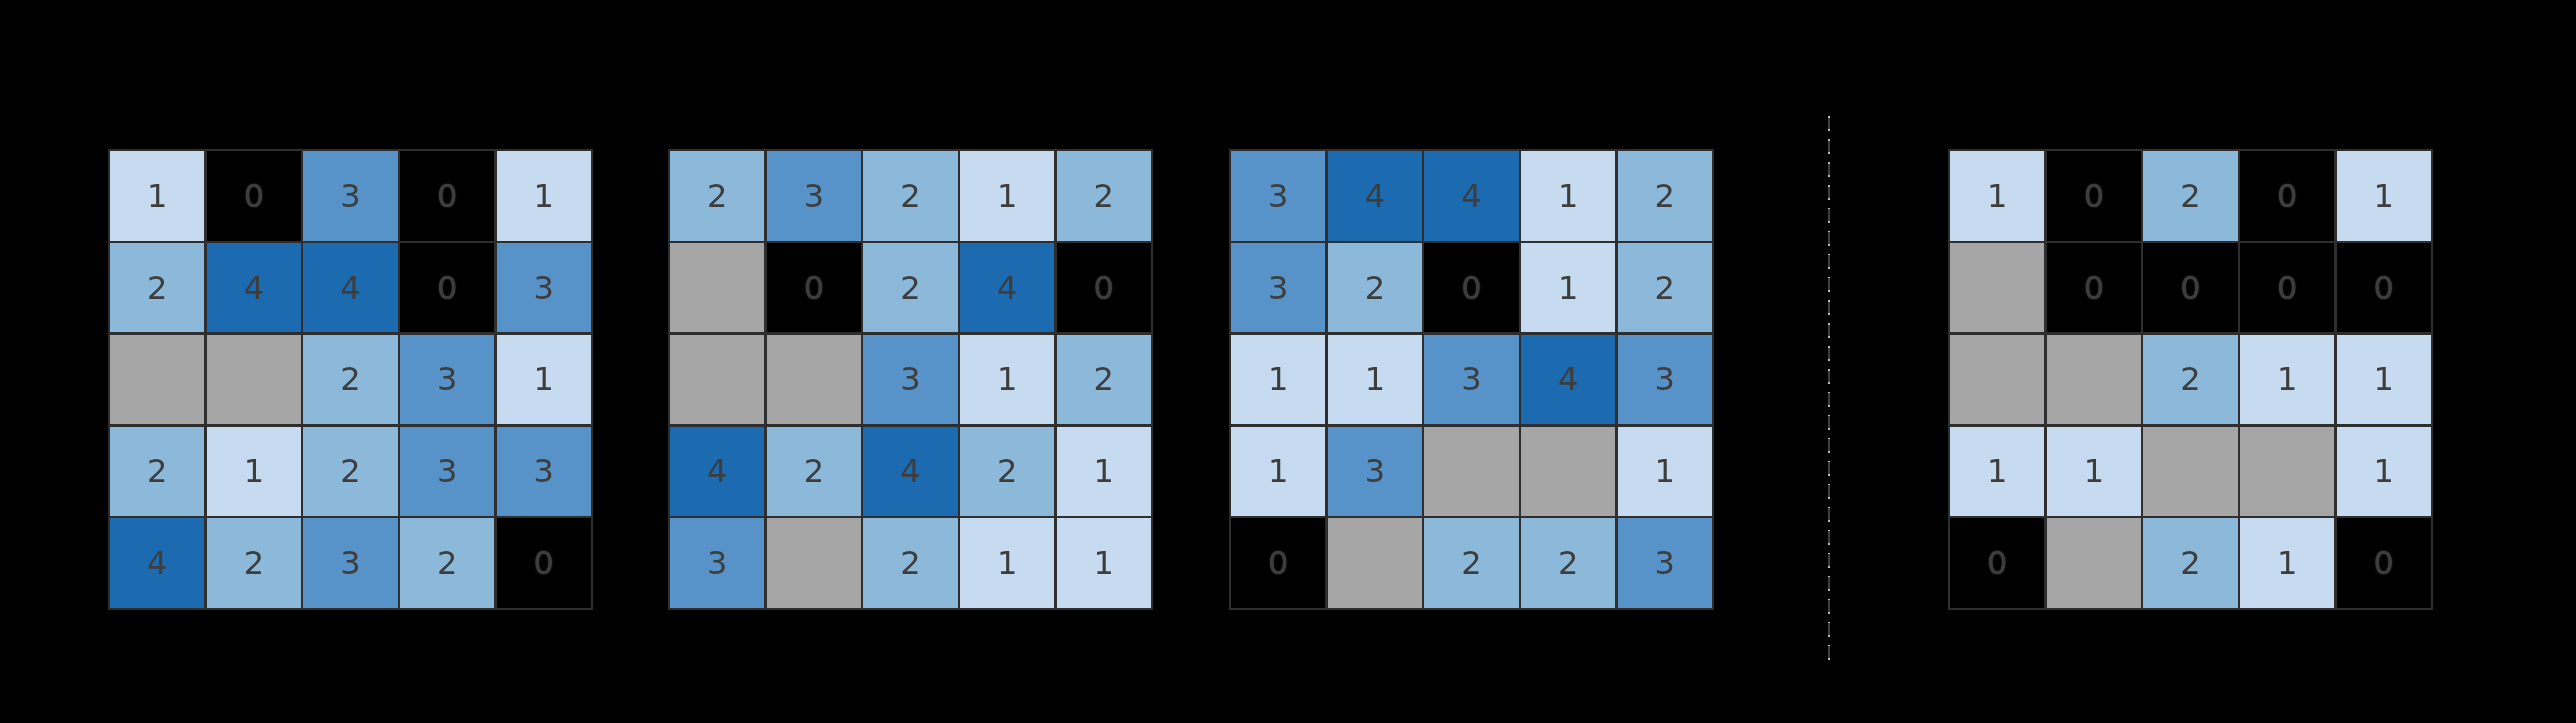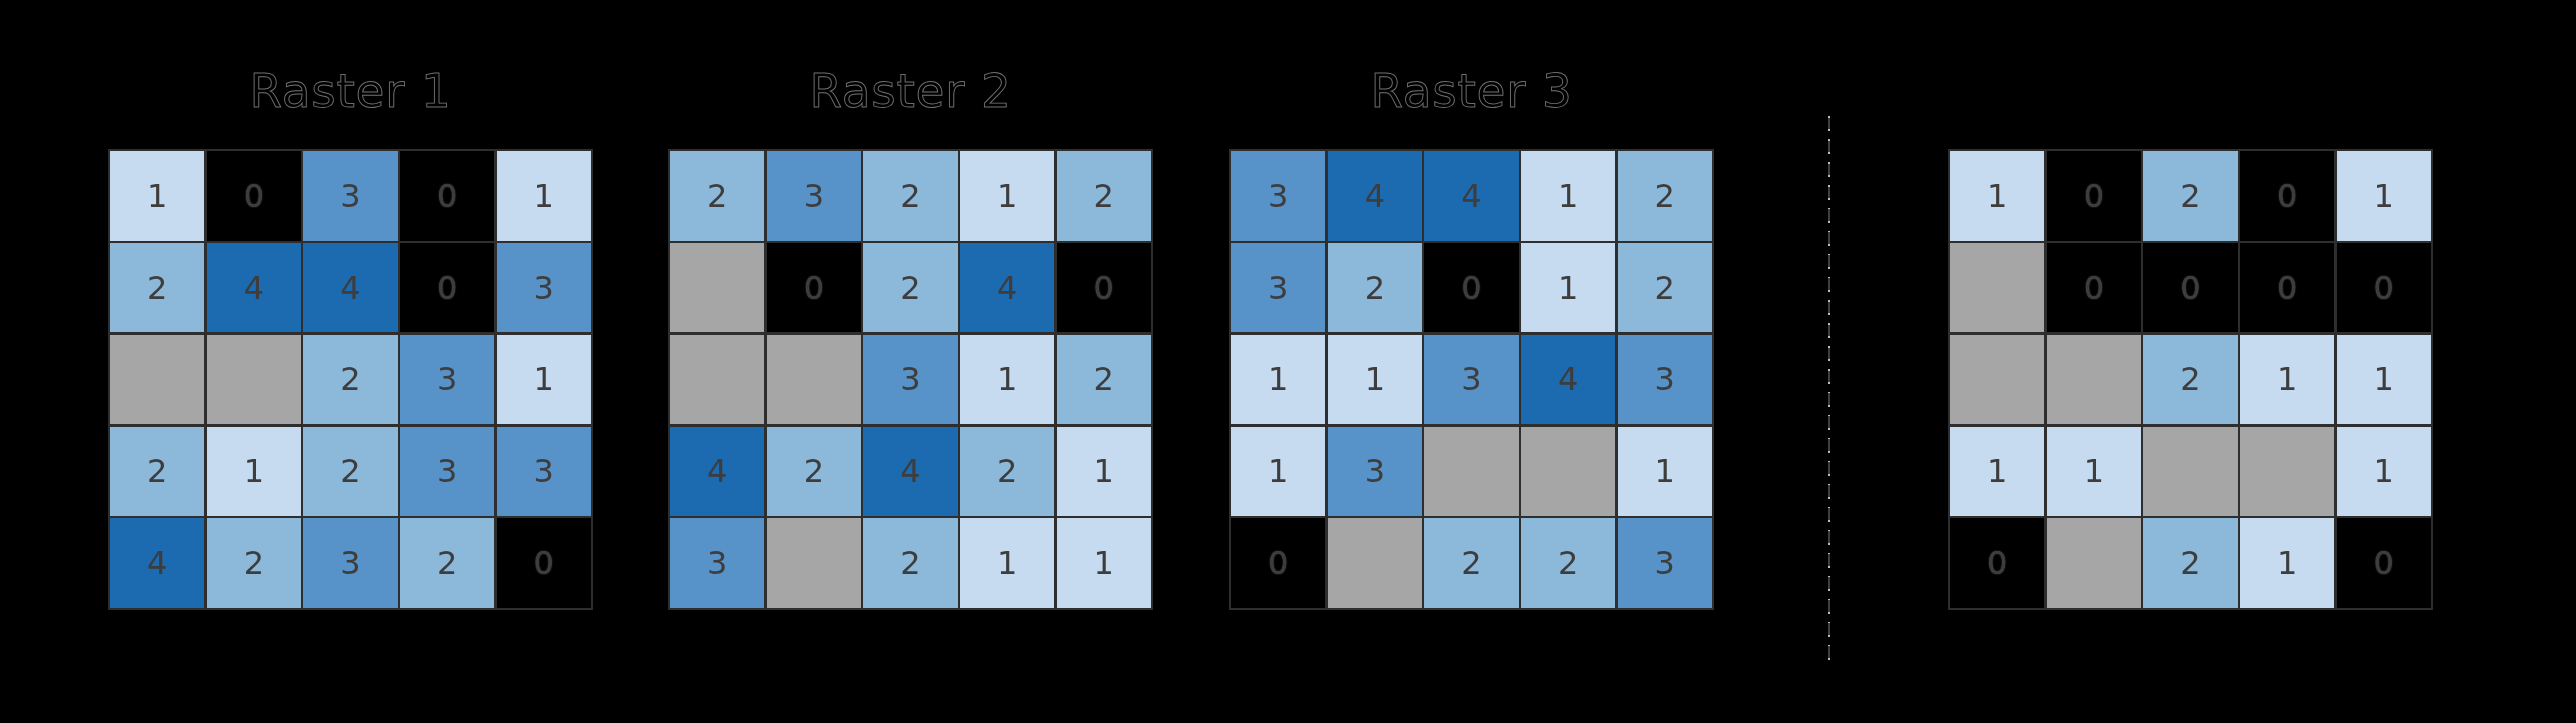--- a/index.html
+++ b/index.html
@@ -59,21 +59,20 @@
     top: 116px;
     width: 2.2px;
     height: 549px;
   }
 </style>
 </head>
 <body style="background: rgb(0, 0, 0);">
 
 <div class="figure">
 
-  <div class="panel-title" style="left: 108px; color: rgb(0, 0, 0);">Raster 1</div>
   <div class="grid" style="left: 108px; background: rgb(46, 46, 46); border-color: rgb(46, 46, 46);">
       <div class="cell" style="background: rgb(198, 219, 239); color: rgb(61, 61, 61);">1</div>
       <div class="cell zero" style="background: rgb(0, 0, 0); color: rgb(61, 61, 61);">0</div>
       <div class="cell" style="background: rgb(87, 147, 200); color: rgb(61, 61, 61);">3</div>
       <div class="cell zero" style="background: rgb(0, 0, 0); color: rgb(61, 61, 61);">0</div>
       <div class="cell" style="background: rgb(198, 219, 239); color: rgb(61, 61, 61);">1</div>
       <div class="cell" style="background: rgb(140, 184, 218); color: rgb(61, 61, 61);">2</div>
       <div class="cell" style="background: rgb(28, 107, 176); color: rgb(61, 61, 61);">4</div>
       <div class="cell" style="background: rgb(28, 107, 176); color: rgb(61, 61, 61);">4</div>
       <div class="cell zero" style="background: rgb(0, 0, 0); color: rgb(61, 61, 61);">0</div>
@@ -88,21 +87,20 @@
       <div class="cell" style="background: rgb(140, 184, 218); color: rgb(61, 61, 61);">2</div>
       <div class="cell" style="background: rgb(87, 147, 200); color: rgb(61, 61, 61);">3</div>
       <div class="cell" style="background: rgb(87, 147, 200); color: rgb(61, 61, 61);">3</div>
       <div class="cell" style="background: rgb(28, 107, 176); color: rgb(61, 61, 61);">4</div>
       <div class="cell" style="background: rgb(140, 184, 218); color: rgb(61, 61, 61);">2</div>
       <div class="cell" style="background: rgb(87, 147, 200); color: rgb(61, 61, 61);">3</div>
       <div class="cell" style="background: rgb(140, 184, 218); color: rgb(61, 61, 61);">2</div>
       <div class="cell zero" style="background: rgb(0, 0, 0); color: rgb(61, 61, 61);">0</div>
     </div>
 
-  <div class="panel-title" style="left: 668px; color: rgb(0, 0, 0);">Raster 2</div>
   <div class="grid" style="left: 668px; background: rgb(46, 46, 46); border-color: rgb(46, 46, 46);">
       <div class="cell" style="background: rgb(140, 184, 218); color: rgb(61, 61, 61);">2</div>
       <div class="cell" style="background: rgb(87, 147, 200); color: rgb(61, 61, 61);">3</div>
       <div class="cell" style="background: rgb(140, 184, 218); color: rgb(61, 61, 61);">2</div>
       <div class="cell" style="background: rgb(198, 219, 239); color: rgb(61, 61, 61);">1</div>
       <div class="cell" style="background: rgb(140, 184, 218); color: rgb(61, 61, 61);">2</div>
       <div class="cell nodata" style="background: rgb(166, 166, 166); color: rgb(61, 61, 61);"></div>
       <div class="cell zero" style="background: rgb(0, 0, 0); color: rgb(61, 61, 61);">0</div>
       <div class="cell" style="background: rgb(140, 184, 218); color: rgb(61, 61, 61);">2</div>
       <div class="cell" style="background: rgb(28, 107, 176); color: rgb(61, 61, 61);">4</div>
@@ -117,21 +115,20 @@
       <div class="cell" style="background: rgb(28, 107, 176); color: rgb(61, 61, 61);">4</div>
       <div class="cell" style="background: rgb(140, 184, 218); color: rgb(61, 61, 61);">2</div>
       <div class="cell" style="background: rgb(198, 219, 239); color: rgb(61, 61, 61);">1</div>
       <div class="cell" style="background: rgb(87, 147, 200); color: rgb(61, 61, 61);">3</div>
       <div class="cell nodata" style="background: rgb(166, 166, 166); color: rgb(61, 61, 61);"></div>
       <div class="cell" style="background: rgb(140, 184, 218); color: rgb(61, 61, 61);">2</div>
       <div class="cell" style="background: rgb(198, 219, 239); color: rgb(61, 61, 61);">1</div>
       <div class="cell" style="background: rgb(198, 219, 239); color: rgb(61, 61, 61);">1</div>
     </div>
 
-  <div class="panel-title" style="left: 1229px; color: rgb(0, 0, 0);">Raster 3</div>
   <div class="grid" style="left: 1229px; background: rgb(46, 46, 46); border-color: rgb(46, 46, 46);">
       <div class="cell" style="background: rgb(87, 147, 200); color: rgb(61, 61, 61);">3</div>
       <div class="cell" style="background: rgb(28, 107, 176); color: rgb(61, 61, 61);">4</div>
       <div class="cell" style="background: rgb(28, 107, 176); color: rgb(61, 61, 61);">4</div>
       <div class="cell" style="background: rgb(198, 219, 239); color: rgb(61, 61, 61);">1</div>
       <div class="cell" style="background: rgb(140, 184, 218); color: rgb(61, 61, 61);">2</div>
       <div class="cell" style="background: rgb(87, 147, 200); color: rgb(61, 61, 61);">3</div>
       <div class="cell" style="background: rgb(140, 184, 218); color: rgb(61, 61, 61);">2</div>
       <div class="cell zero" style="background: rgb(0, 0, 0); color: rgb(61, 61, 61);">0</div>
       <div class="cell" style="background: rgb(198, 219, 239); color: rgb(61, 61, 61);">1</div>

